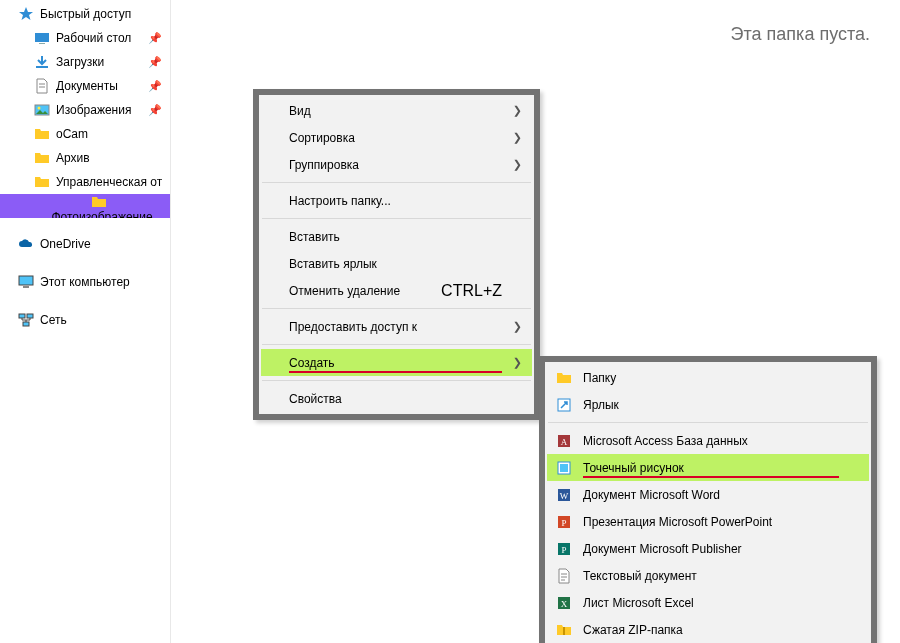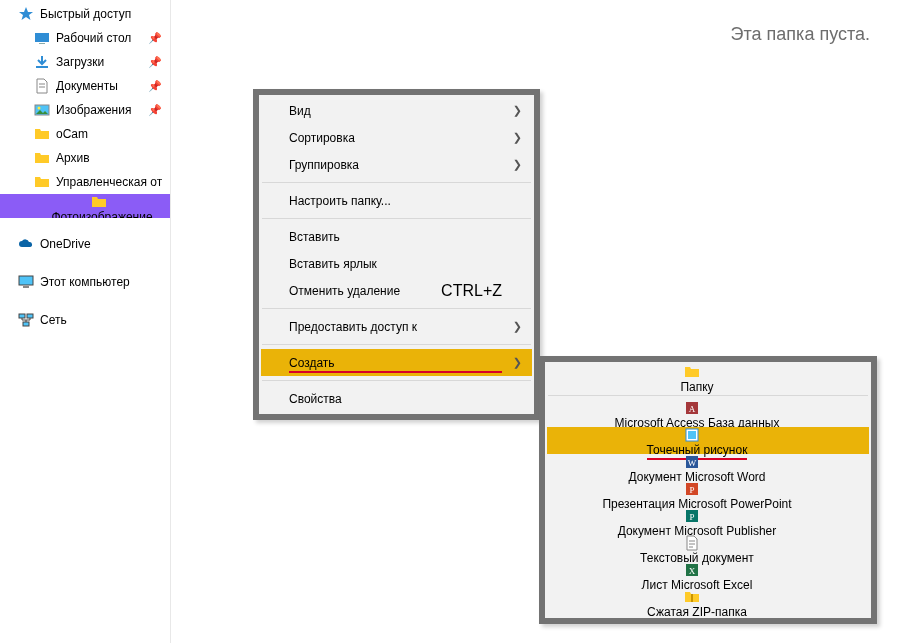--- a/index.html
+++ b/index.html
@@ -83,42 +83,41 @@
   }
   .mitem {
     display: flex;
     align-items: center;
     height: 27px;
     padding: 0 30px 0 28px;
     position: relative;
     cursor: default;
     font-size: 12px;
   }
-  .mitem.hover { background: #eab308; }
+  .mitem.hover { background: #bef264; }
   .mitem.disabled { color: #000000; }
   .mitem .mlabel { flex: 1; position: relative; }
   .mitem .shortcut {
     color: #000;
     font-size: 16px;
     margin-left: 8px;
   }
   .mitem .arrow {
     position: absolute;
     right: 10px;
     font-size: 11px;
     color: #555;
   }
   .msep {
     height: 1px;
     background: #d8d8d8;
     margin: 4px 1px;
   }
   .sub .mitem {
     padding-left: 8px;
-    flex-direction: column;
   }
   .sub .micon {
     width: 18px; height: 18px;
     margin-right: 10px;
     display: inline-flex;
     align-items: center;
     justify-content: center;
   }
   .underline-red {
     position: absolute;
@@ -313,20 +312,29 @@
 
 <div class="ctxmenu sub">
   <div class="mitem">
     <span class="micon">
       <svg width="16" height="16" viewBox="0 0 16 16">
           <path d="M1 3 h5 l1 2 h8 v8 h-14 z" fill="#FFCA28"></path>
         </svg>
     </span>
     <span class="mlabel">Папку</span>
   </div>
+  <div class="mitem">
+    <span class="micon">
+      <svg width="16" height="16" viewBox="0 0 16 16">
+          <rect x="2" y="2" width="12" height="12" fill="#fff" stroke="#2F8DD5"></rect>
+          <path d="M5 11 L11 5 M8 5 h3 v3" stroke="#2F8DD5" fill="none" stroke-width="1.5"></path>
+        </svg>
+    </span>
+    <span class="mlabel">Ярлык</span>
+  </div>
   <div class="msep"></div>
   <div class="mitem">
     <span class="micon">
       <svg width="16" height="16" viewBox="0 0 16 16">
           <rect x="2" y="2" width="12" height="12" fill="#A4373A"></rect>
           <text x="8" y="12" font-size="9" fill="#fff" text-anchor="middle" font-family="Segoe UI">A</text>
         </svg>
     </span>
     <span class="mlabel">Microsoft Access База данных</span>
   </div>

